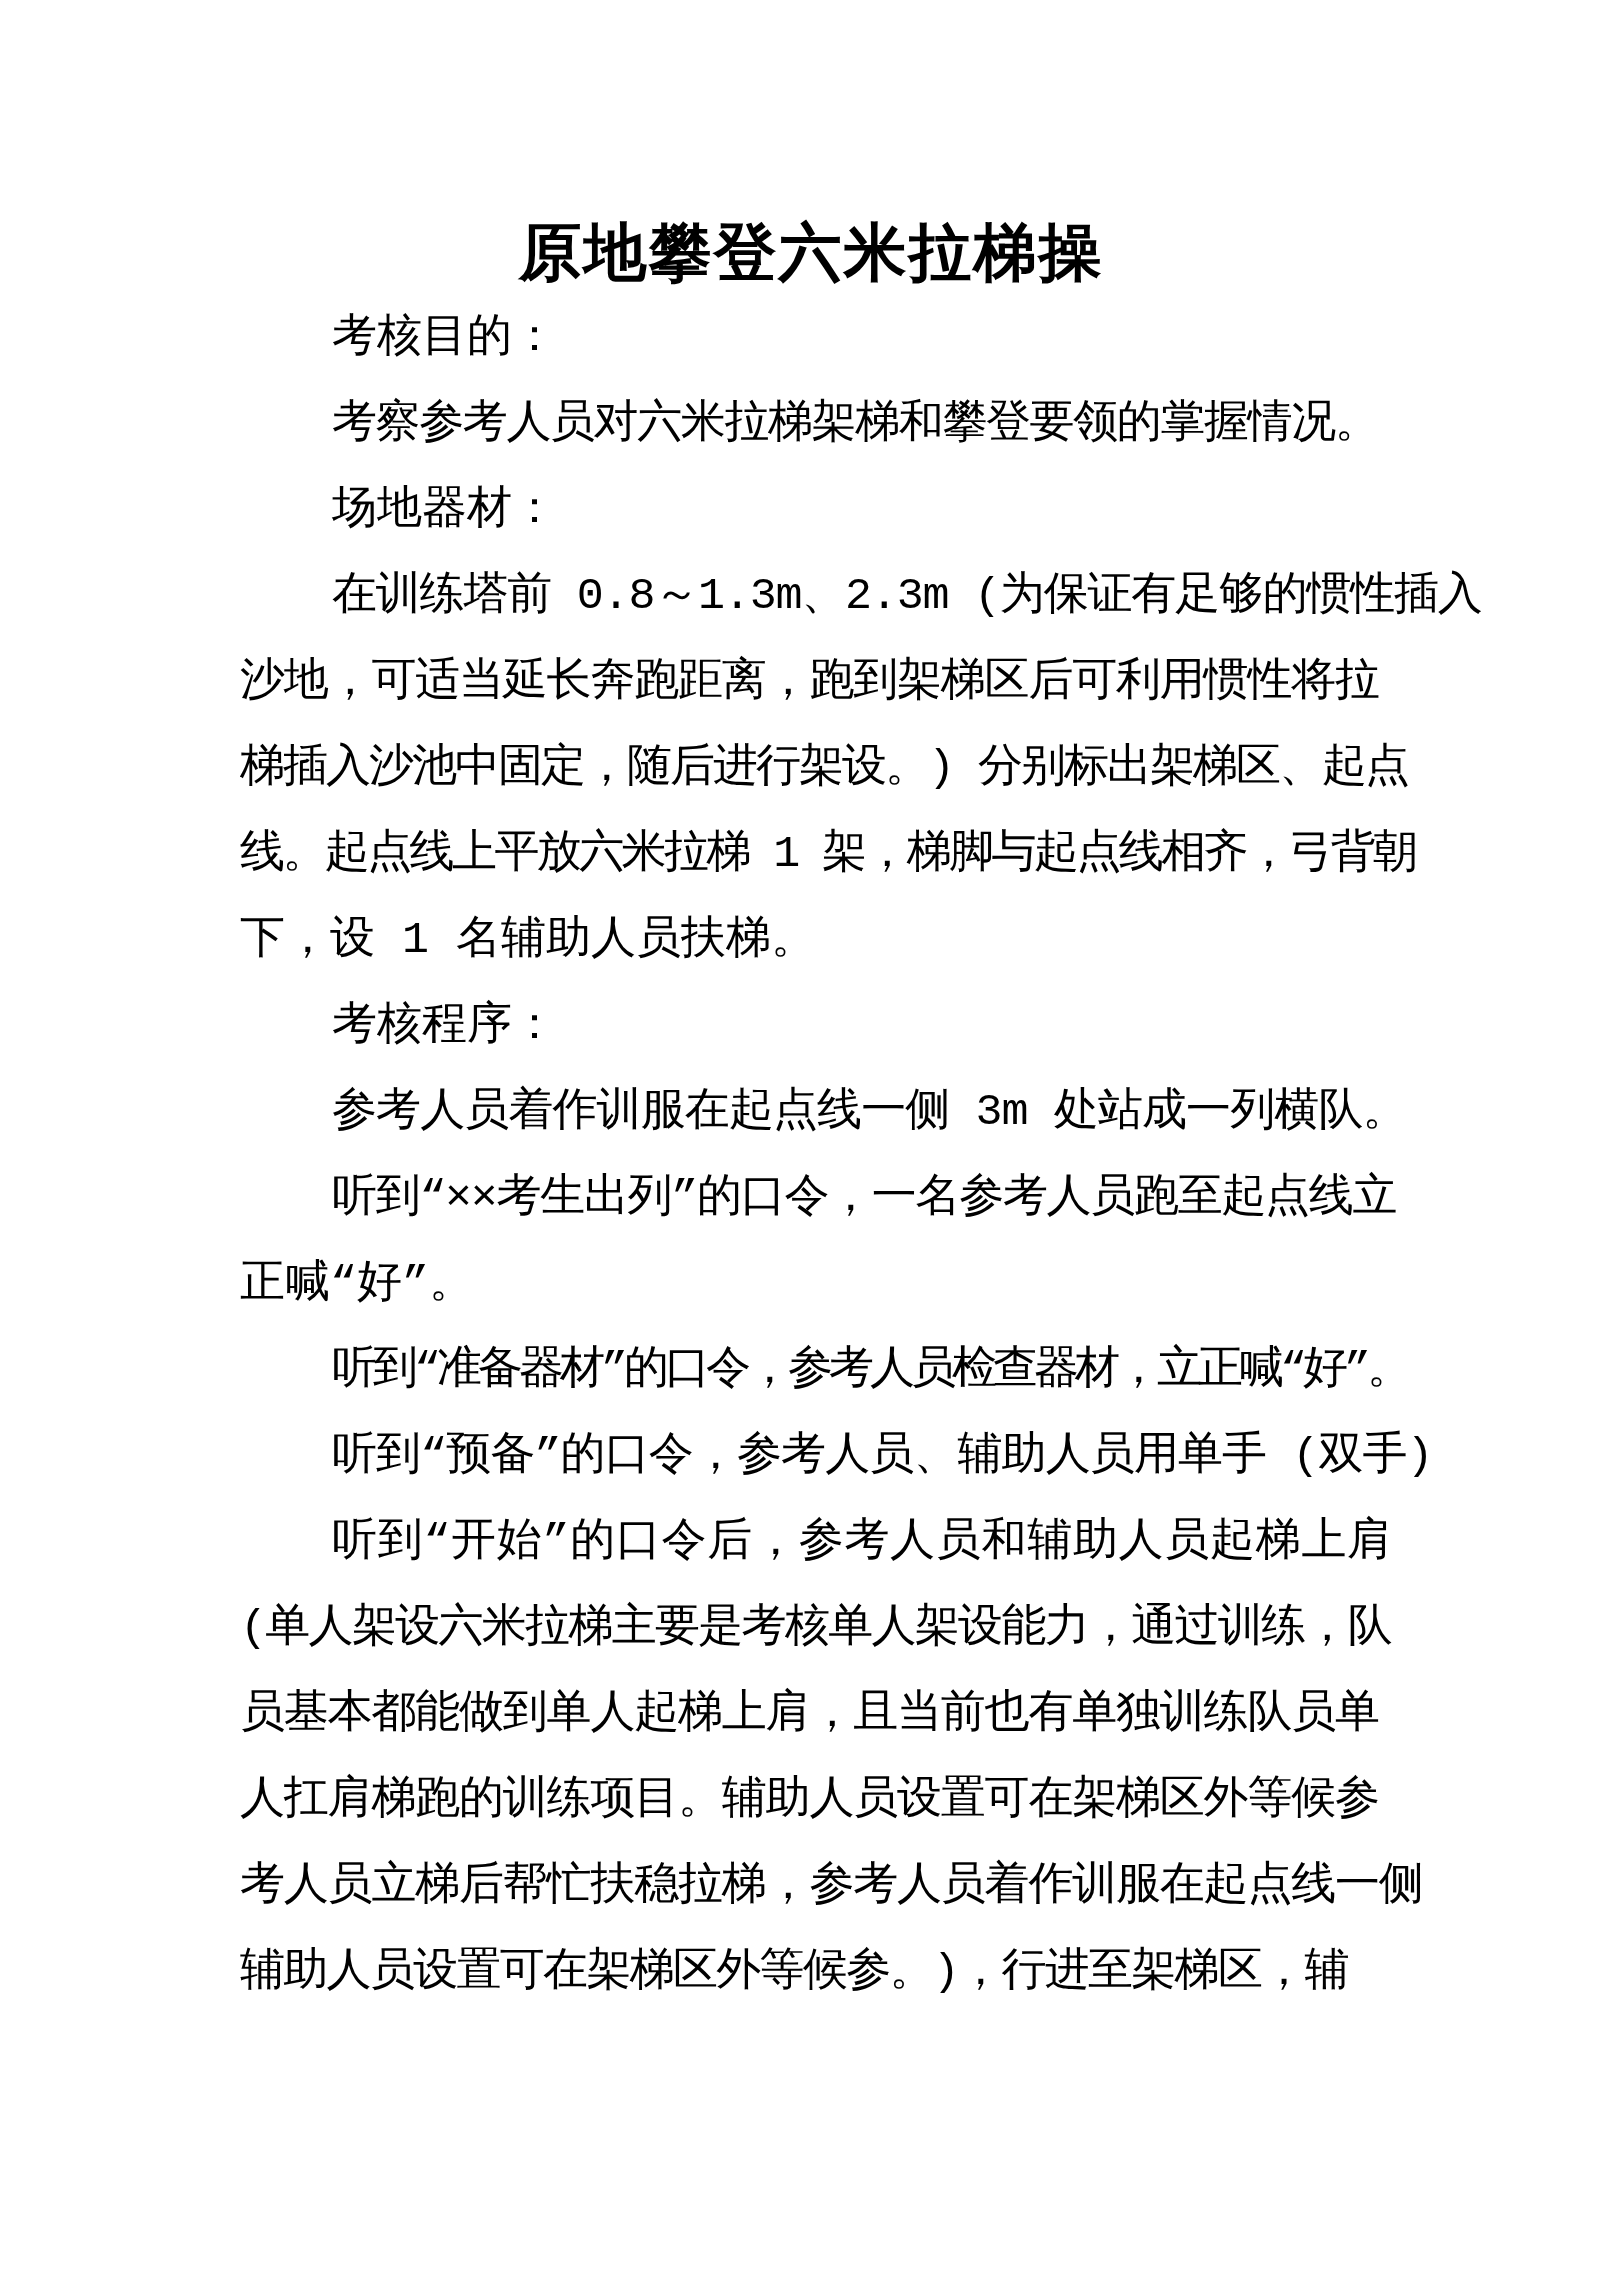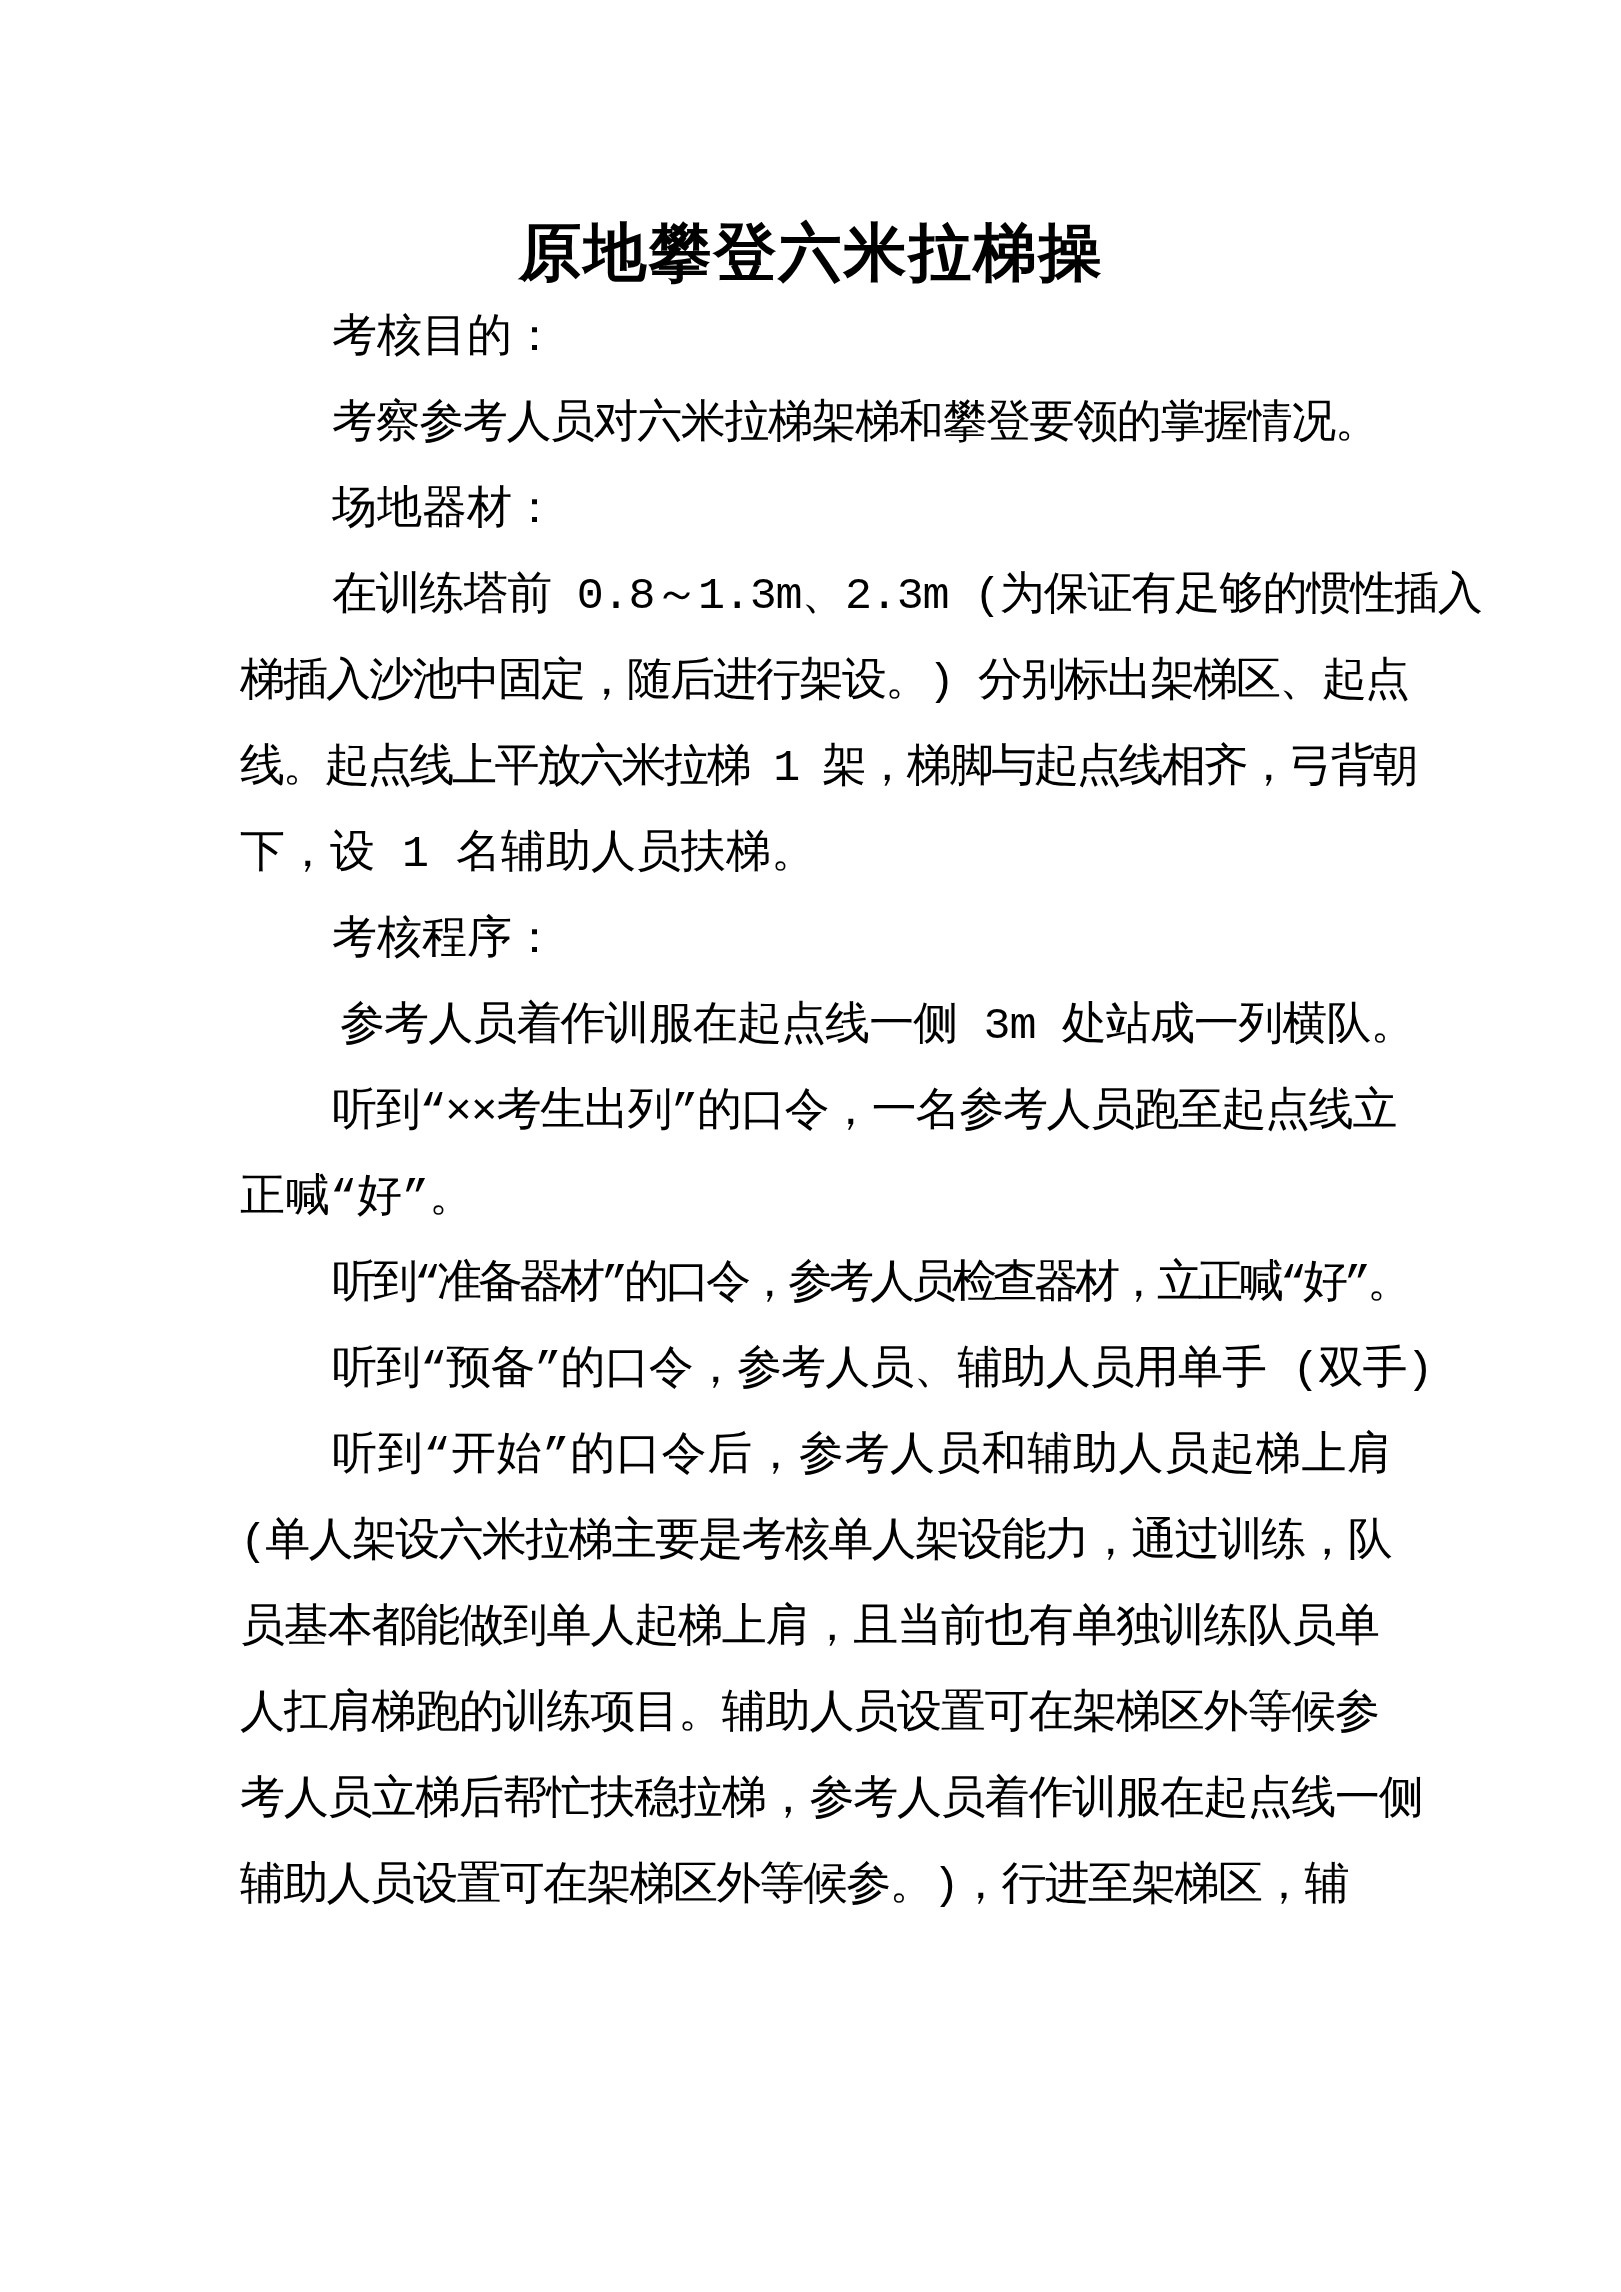--- a/index.html
+++ b/index.html
@@ -51,25 +51,26 @@
 </head>
 <body>
 
 <div class="page">
   <h1 class="doc-title">原地攀登六米拉梯操</h1>
   <div class="doc-body">
       <div class="bodyline indent"><span>考核目的：</span></div>
       <div class="bodyline indent"><span style="letter-spacing: -1.4px;">考察参考人员对六米拉梯架梯和攀登要领的掌握情况。</span></div>
       <div class="bodyline indent"><span>场地器材：</span></div>
       <div class="bodyline indent"><span style="letter-spacing: -1.2px;">在训练塔前 0.8～1.3m、2.3m (为保证有足够的惯性插入</span></div>
+      <div class="bodyline"><span style="letter-spacing: -1.2px;">沙地，可适当延长奔跑距离，跑到架梯区后可利用惯性将拉</span></div>
       <div class="bodyline"><span style="letter-spacing: -2px;">梯插入沙池中固定，随后进行架设。) 分别标出架梯区、起点</span></div>
       <div class="bodyline"><span style="letter-spacing: -2.6px;">线。起点线上平放六米拉梯 1 架，梯脚与起点线相齐，弓背朝</span></div>
       <div class="bodyline"><span>下，设 1 名辅助人员扶梯。</span></div>
       <div class="bodyline indent"><span>考核程序：</span></div>
-      <div class="bodyline indent"><span style="letter-spacing: -0.9px; margin-left: 8px;">参考人员着作训服在起点线一侧 3m 处站成一列横队。</span></div>
+      <div class="bodyline indent"><span style="letter-spacing: -0.9px;">参考人员着作训服在起点线一侧 3m 处站成一列横队。</span></div>
       <div class="bodyline indent"><span style="letter-spacing: -1.3px;">听到“××考生出列”的口令，一名参考人员跑至起点线立</span></div>
       <div class="bodyline"><span>正喊“好”。</span></div>
       <div class="bodyline indent"><span style="letter-spacing: -4px;">听到“准备器材”的口令，参考人员检查器材，立正喊“好”。</span></div>
       <div class="bodyline indent"><span style="letter-spacing: -0.9px;">听到“预备”的口令，参考人员、辅助人员用单手 (双手)</span></div>
       <div class="bodyline indent"><span style="letter-spacing: 0.7px;">听到“开始”的口令后，参考人员和辅助人员起梯上肩</span></div>
       <div class="bodyline"><span style="letter-spacing: -1.7px;">(单人架设六米拉梯主要是考核单人架设能力，通过训练，队</span></div>
       <div class="bodyline"><span style="letter-spacing: -1.2px;">员基本都能做到单人起梯上肩，且当前也有单独训练队员单</span></div>
       <div class="bodyline"><span style="letter-spacing: -1.2px;">人扛肩梯跑的训练项目。辅助人员设置可在架梯区外等候参</span></div>
       <div class="bodyline"><span style="letter-spacing: -1.2px;">考人员立梯后帮忙扶稳拉梯，参考人员着作训服在起点线一侧</span></div>
       <div class="bodyline"><span style="letter-spacing: -1.7px;">辅助人员设置可在架梯区外等候参。)，行进至架梯区，辅</span></div>

